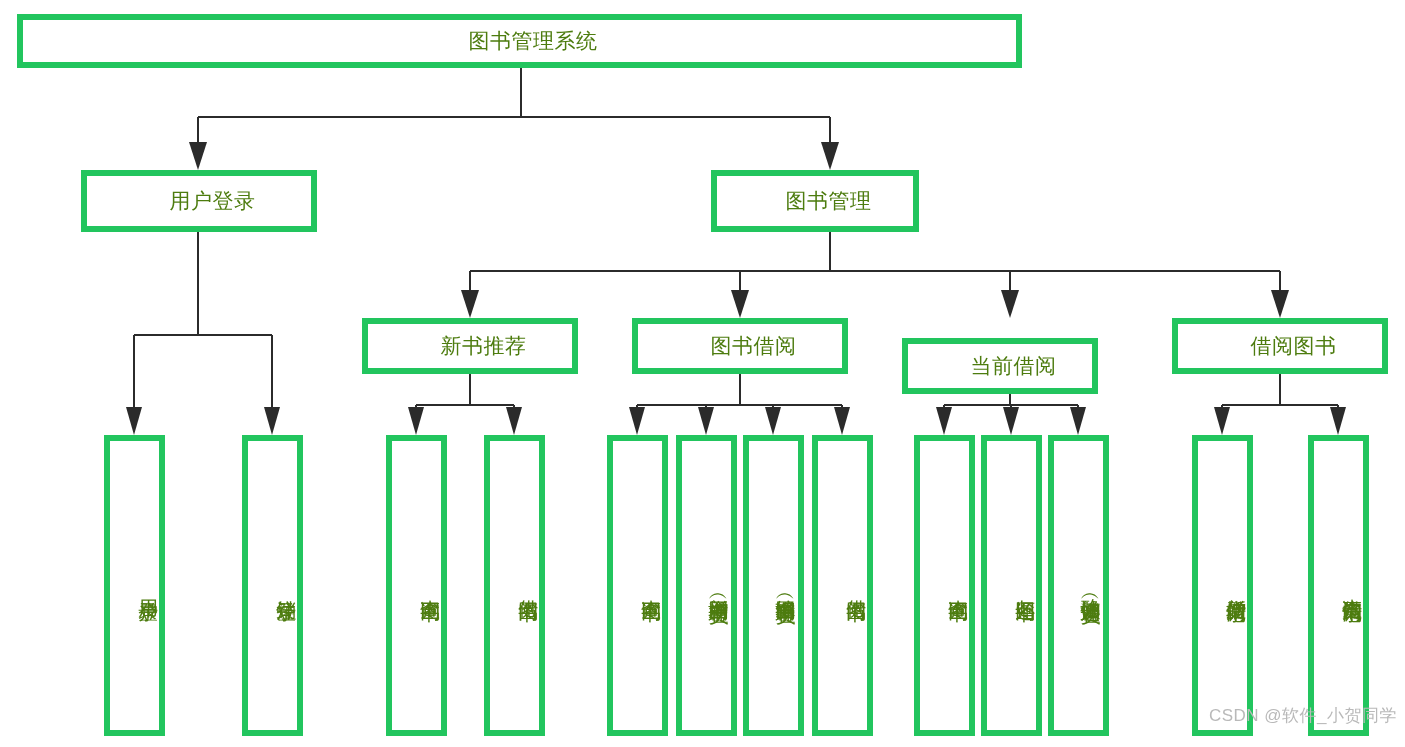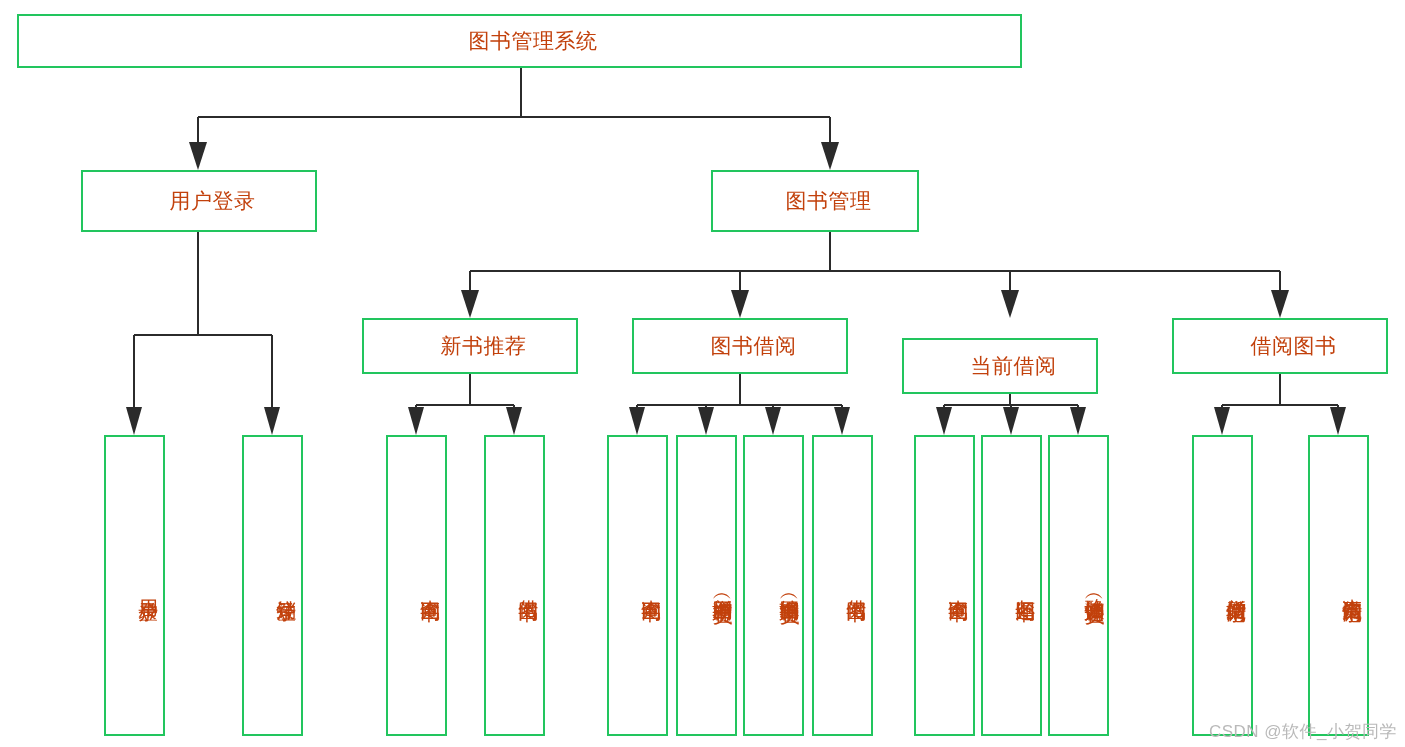--- a/index.html
+++ b/index.html
@@ -13,26 +13,26 @@
   #canvas {
     position: relative;
     width: 1405px;
     height: 747px;
     background: #ffffff;
     overflow: hidden;
   }
   .node {
     position: absolute;
     box-sizing: border-box;
-    border: 2px solid #22c55e;
+    border: 6px solid #22c55e;
     background: #ffffff;
     display: flex;
     align-items: center;
     justify-content: center;
-    color: #c2410c;
+    color: #4d7c0f;
     padding-left: 27px;
   }
   .node.h {
     font-size: 21px;
     letter-spacing: 0.5px;
   }
   .node.v {
     writing-mode: vertical-rl;
     text-orientation: upright;
     font-size: 20px;
@@ -65,21 +65,21 @@
     fill: none;
     shape-rendering: crispEdges;
   }
   .arrowhead {
     fill: #2b2b2b;
     stroke: none;
   }
   #watermark {
     position: absolute;
     right: 8px;
-    bottom: 4px;
+    bottom: 20px;
     font-size: 17px;
     color: #b9b9b9;
     white-space: nowrap;
     letter-spacing: 0.5px;
   }
 </style>
 </head>
 <body>
 
 <div id="canvas">

